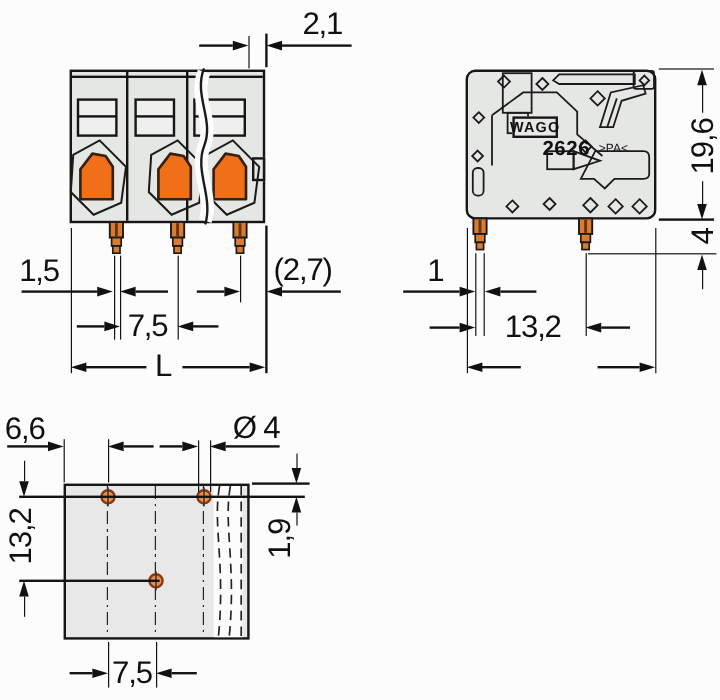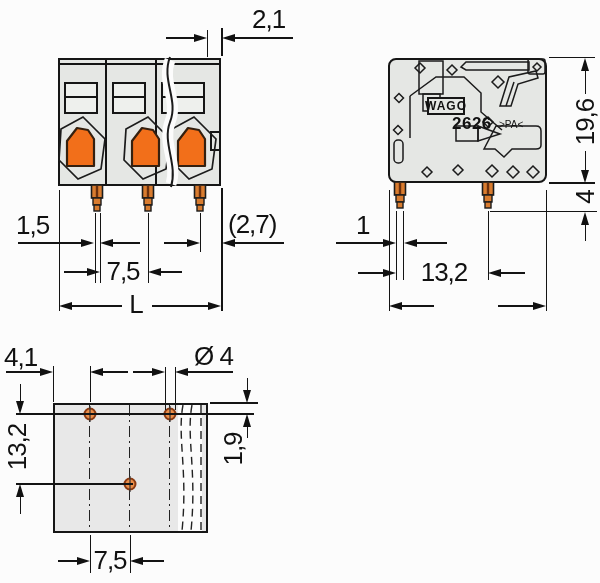--- a/index.html
+++ b/index.html
@@ -211,21 +211,21 @@
   <div class="tr l" style="left:488px;top:269px;"></div>
   <div class="hl" style="left:501px;top:272px;width:24px;"></div>
 
   <div class="vl" style="left:388.5px;top:190px;height:121px;"></div>
   <div class="vl" style="left:545.5px;top:190px;height:121px;"></div>
   <div class="tr l" style="left:388.5px;top:302px;"></div>
   <div class="hl" style="left:401px;top:305px;width:33px;"></div>
   <div class="hl" style="left:498px;top:305px;width:35px;"></div>
   <div class="tr r" style="left:533px;top:302px;"></div>
 
-  <div class="dim" style="left:4px;top:344px;">4,1</div>
+  <div class="dim" style="left:4px;top:344px;">6,6</div>
   <div class="vl" style="left:52.5px;top:366px;height:36px;"></div>
   <div class="vl" style="left:89.5px;top:366px;height:36px;"></div>
   <div class="hl" style="left:6px;top:371px;width:34px;"></div>
   <div class="tr r" style="left:40px;top:368px;"></div>
   <div class="tr l" style="left:90px;top:368px;"></div>
   <div class="hl" style="left:103px;top:371px;width:25px;"></div>
 
   <div class="dim" style="left:194px;top:343px;">Ø 4</div>
   <div class="vl" style="left:164.5px;top:367px;height:43px;"></div>
   <div class="vl" style="left:174.5px;top:367px;height:43px;"></div>

